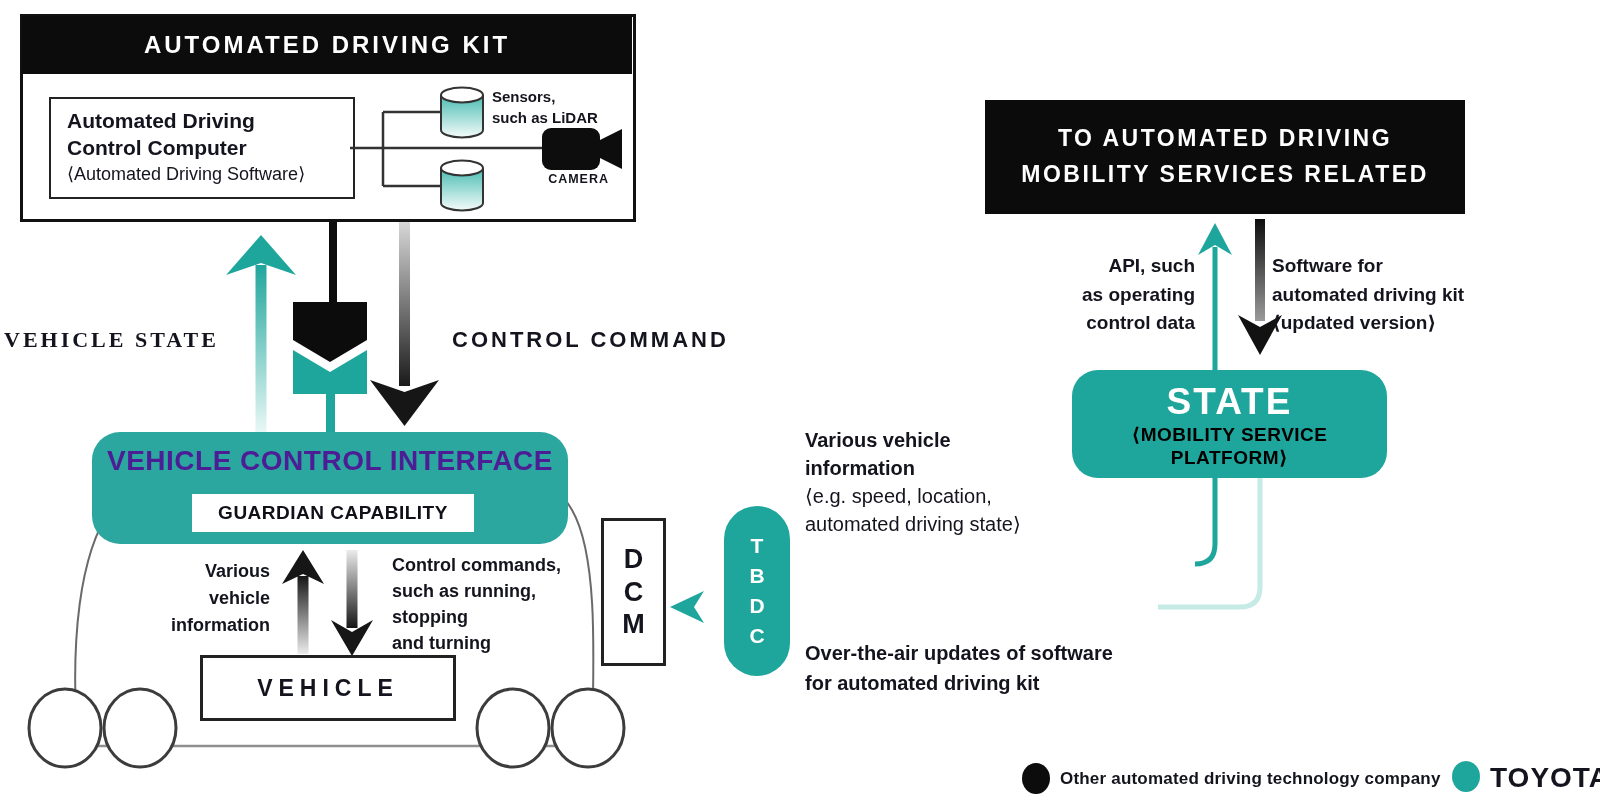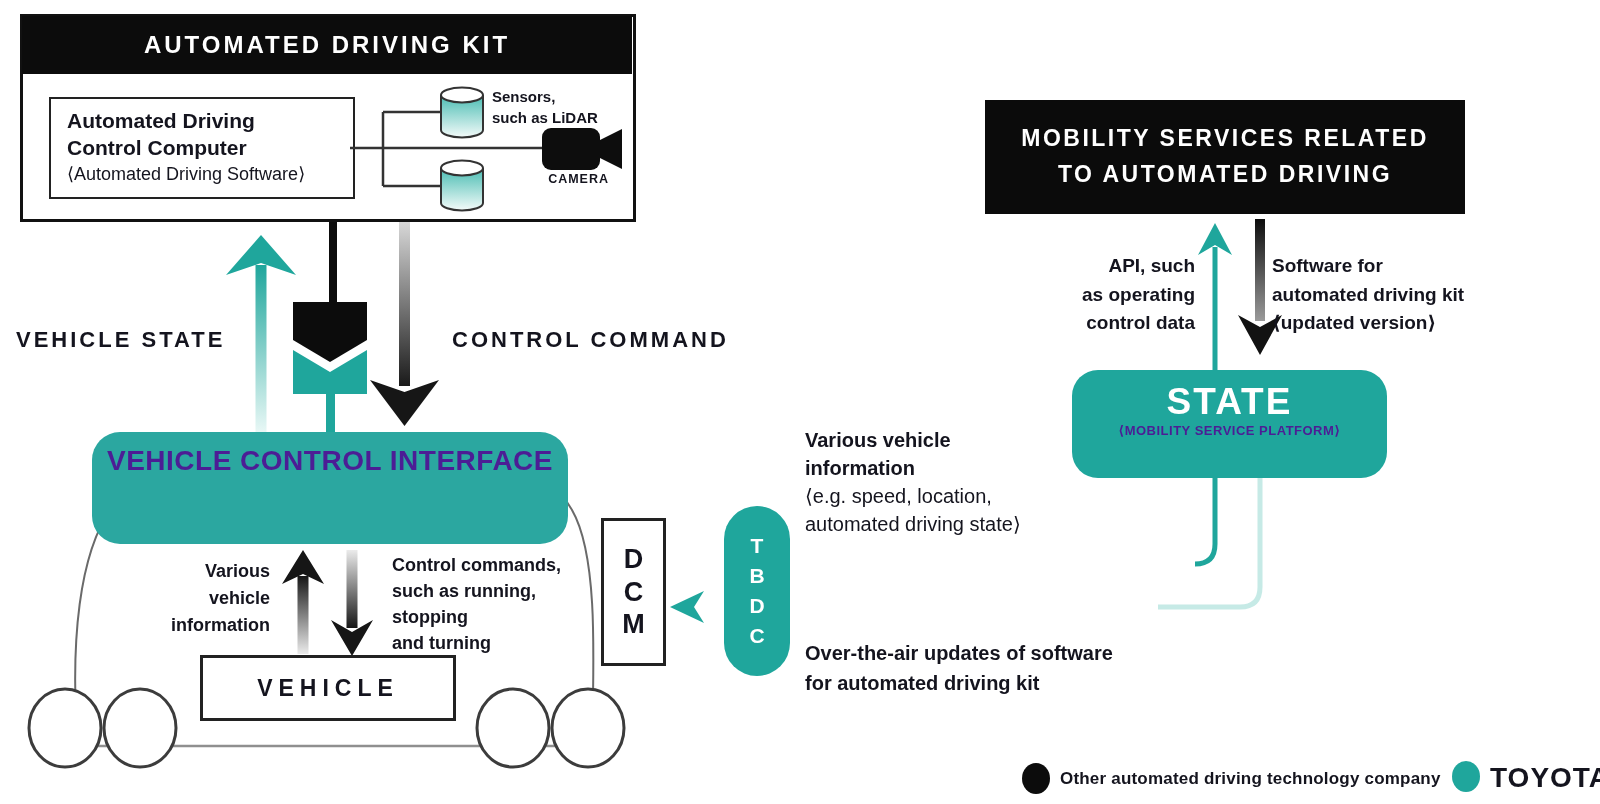--- a/index.html
+++ b/index.html
@@ -24,21 +24,21 @@
               display:flex;align-items:center;justify-content:center;}
   .adk-header span{color:#fff;font-weight:bold;font-size:24px;letter-spacing:3px;}
   .adc-box{position:absolute;left:26px;top:80px;width:306px;height:102px;border:2.5px solid #222;background:#fff;
            padding:8px 0 0 16px;box-sizing:border-box;}
   .adc-title{font-weight:bold;font-size:21px;line-height:1.3;}
   .adc-sub{font-size:18px;line-height:1.4;}
   .sensors-label{left:492px;top:86px;font-weight:bold;font-size:15px;line-height:1.4;z-index:6;}
   .camera-label{left:533px;top:172px;width:76px;text-align:right;font-weight:bold;font-size:12.5px;letter-spacing:1px;z-index:6;}
 
   
-  .lbl-vehicle-state{left:16px;top:327px;font-weight:bold;font-size:22px;letter-spacing:3px;}
+  .lbl-vehicle-state{left:4px;top:327px;font-weight:bold;font-size:22px;letter-spacing:3px;font-family:Liberation Serif, serif;}
   .lbl-control-command{left:452px;top:327px;font-weight:bold;font-size:22px;letter-spacing:3px;}
   .black-stem{left:329px;top:217px;width:8px;height:86px;background:#0C0C0C;z-index:3;}
 
   
   .vci-box{left:92px;top:432px;width:476px;height:112px;border-radius:28px;background:#2BA7A0;z-index:5;text-align:center;}
   .vci-title{margin-top:13px;color:#4c1d95;font-weight:bold;font-size:28px;letter-spacing:0.5px;}
   .guardian-box{position:absolute;left:100px;top:62px;width:282px;height:38px;background:#fff;
                 display:flex;align-items:center;justify-content:center;}
   .guardian-box span{font-weight:bold;font-size:19px;letter-spacing:0.5px;color:#101018;}
 
@@ -56,21 +56,21 @@
   .tbdc-pill{left:724px;top:506px;width:66px;height:170px;border-radius:33px;background:var(--teal);z-index:6;
              display:flex;align-items:center;justify-content:center;text-align:center;}
   .tbdc-pill span{color:#fff;font-weight:bold;font-size:21px;line-height:1.43;}
 
   
   .mobility-box{left:985px;top:100px;width:480px;height:114px;background:#0B0B0B;z-index:5;
                 display:flex;flex-direction:column;align-items:center;justify-content:center;}
   .mobility-box div{color:#fff;font-weight:bold;font-size:23px;letter-spacing:2.5px;line-height:1.55;}
   .mspf-box{left:1072px;top:370px;width:315px;height:108px;border-radius:26px;background:var(--teal);z-index:5;text-align:center;}
   .mspf-title{margin-top:12px;color:#fff;font-weight:bold;font-size:37px;letter-spacing:2px;line-height:1.1;}
-  .mspf-sub{color:#4c1d95;font-weight:bold;font-size:13px;letter-spacing:0.5px;}
+  .mspf-sub{color:#000000;font-weight:bold;font-size:19px;letter-spacing:0.5px;}
   .api-label{left:1015px;top:252px;width:180px;text-align:right;font-weight:bold;font-size:19px;line-height:1.5;z-index:3;}
   .software-label{left:1272px;top:252px;font-weight:bold;font-size:19px;line-height:1.5;z-index:3;}
   .various-vehicle{left:805px;top:426px;font-size:20px;line-height:1.4;z-index:3;}
   .ota-label{left:805px;top:638px;font-weight:bold;font-size:20px;line-height:1.5;z-index:3;}
 
   
   .legend-dot{width:28px;height:31px;border-radius:50%;z-index:3;}
   .legend-dot.black{left:1022px;top:763px;background:#0C0C0C;}
   .legend-dot.teal{left:1452px;top:761px;background:var(--teal);}
   .legend-other{left:1060px;top:769px;font-weight:bold;font-size:17px;letter-spacing:0.2px;z-index:3;}
@@ -157,20 +157,23 @@
     <path d="M 58 293 C 50 190 58 95 95 48 Q 120 15 185 13 L 470 13 Q 530 15 552 55 C 578 100 574 200 572 293" fill="none" stroke="#6A6A6A" stroke-width="2"></path>
     <path d="M 40 291 H 578" stroke="#8F8F8F" stroke-width="2.5" fill="none"></path>
     <ellipse cx="45" cy="273" rx="36" ry="39" fill="#fff" stroke="#3C3C3C" stroke-width="3"></ellipse>
     <ellipse cx="120" cy="273" rx="36" ry="39" fill="#fff" stroke="#3C3C3C" stroke-width="3"></ellipse>
     <ellipse cx="493" cy="273" rx="36" ry="39" fill="#fff" stroke="#3C3C3C" stroke-width="3"></ellipse>
     <ellipse cx="568" cy="273" rx="36" ry="39" fill="#fff" stroke="#3C3C3C" stroke-width="3"></ellipse>
   </svg>
 
   <div class="abs vci-box">
     <div class="vci-title">VEHICLE CONTROL INTERFACE</div>
+    <div class="guardian-box">
+      <span>GUARDIAN CAPABILITY</span>
+    </div>
   </div>
 
   <svg class="abs z2" style="left:282px;top:548px" width="100" height="112" viewBox="0 0 100 112">
     <defs>
       <linearGradient id="upFade" x1="0" y1="0" x2="0" y2="1">
         <stop offset="0" stop-color="#161616"></stop>
           <stop offset="1" stop-color="#EBEBEB"></stop>
       </linearGradient>
       <linearGradient id="downFade" x1="0" y1="0" x2="0" y2="1">
         <stop offset="0" stop-color="#EBEBEB"></stop>
@@ -227,22 +230,22 @@
       <polygon points="46,376 12,392 46,408 36,392" class="fill-teal"></polygon>
     </g>
 
     <g>
       <rect x="597" y="4" width="10" height="102" fill="url(#blackDownGrad2)"></rect>
       <polygon points="580,100 602,112 624,100 602,140" fill="#121212"></polygon>
     </g>
   </svg>
 
   <div class="abs mobility-box">
+    <div>TO AUTOMATED DRIVING</div>
     <div>MOBILITY SERVICES RELATED</div>
-    <div>TO AUTOMATED DRIVING</div>
   </div>
 
   <div class="abs mspf-box">
     <div class="mspf-title">STATE</div>
     <div class="mspf-sub">⟨MOBILITY SERVICE PLATFORM⟩</div>
   </div>
 
   <div class="abs api-label preline">API, such
 as operating
 control data</div>

